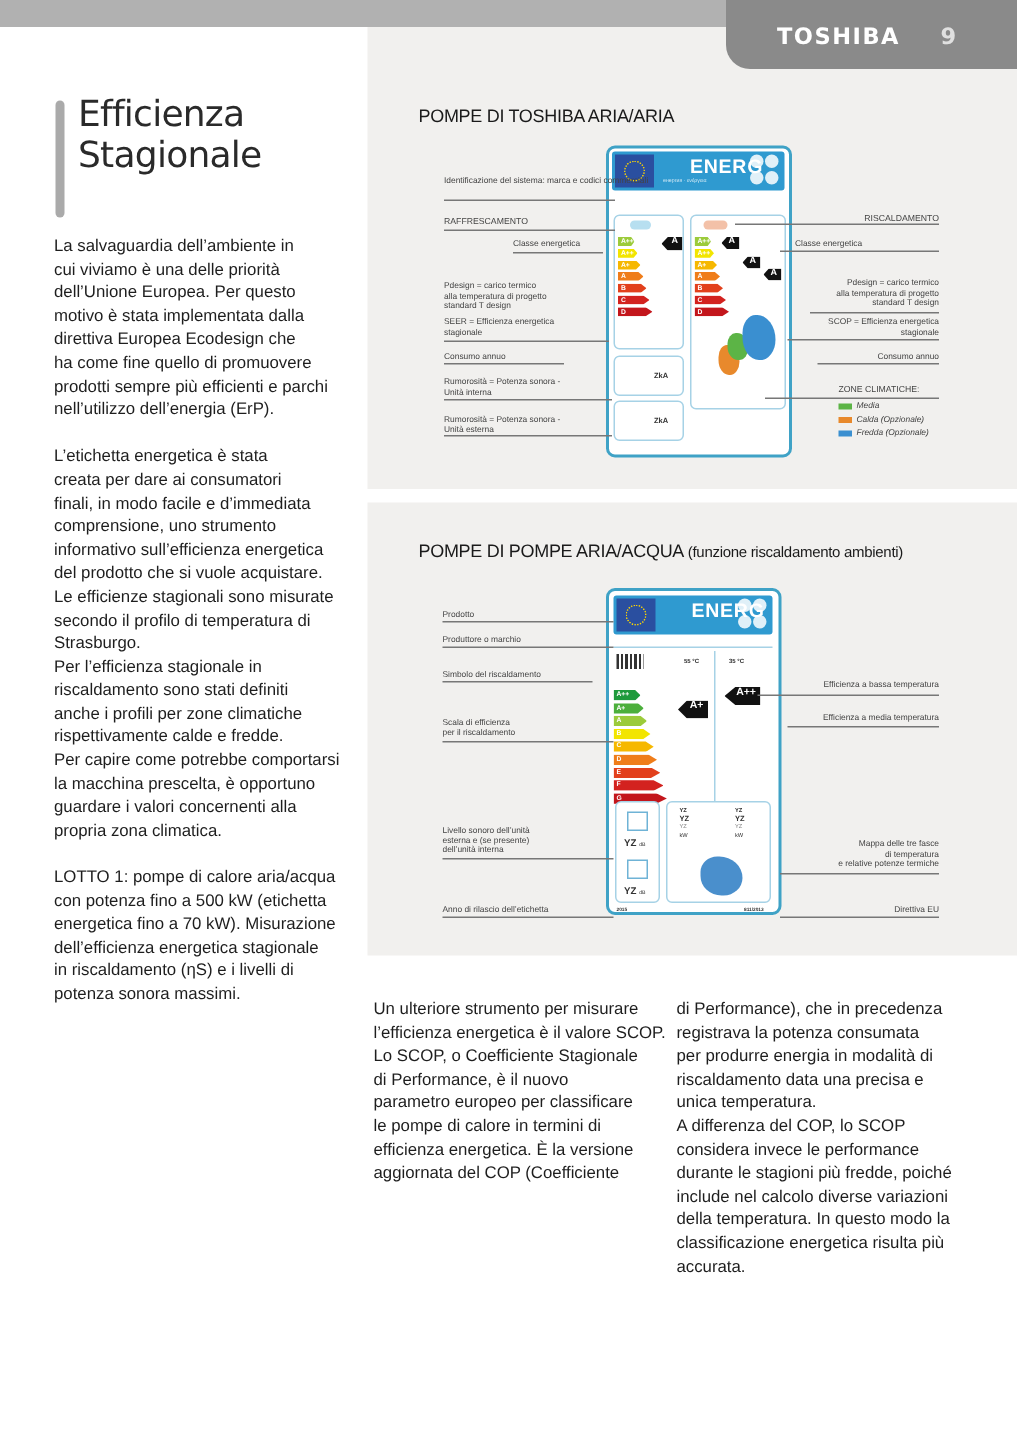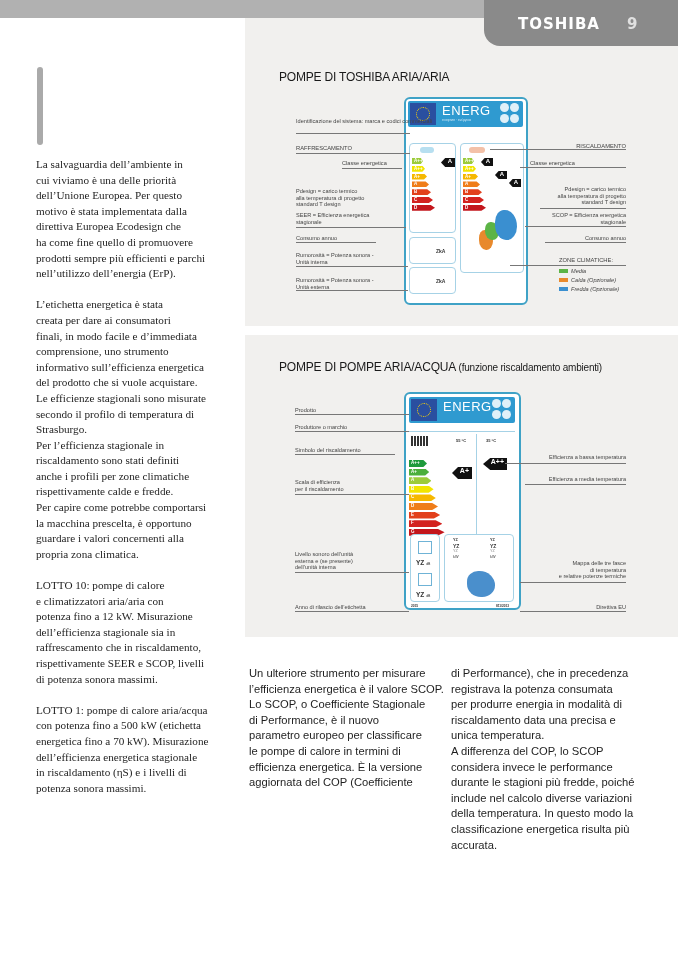--- a/index.html
+++ b/index.html
@@ -14,39 +14,39 @@
   .panel { position: absolute; background: #f1f0ee; }
   .panel1 { left: 245px; top: 18px; width: 433px; height: 308px; border-top-right-radius: 0; }
   .panel2 { left: 245px; top: 335px; width: 433px; height: 302px; }
 
   .left-bar { position: absolute; left: 37px; top: 67px; width: 6px; height: 78px; background: #aaaaaa; border-radius: 3px; }
   .main-title { position: absolute; left: 52px; top: 63px; font-size: 24px; line-height: 27px; font-weight: normal; color: #2a2a2a; font-family: "DejaVu Sans", sans-serif; letter-spacing: -0.5px; }
   .main-title span { display: block; }
 
   .col { position: absolute; font-size: 11.2px; line-height: 15.6px; color: #1e1e1e; }
   .col p { margin-bottom: 15.6px; white-space: pre-line; }
-  .col1 { left: 36px; top: 157px; width: 205px; font-family: Liberation Serif, serif; }
+  .col1 { left: 36px; top: 157px; width: 205px; }
   .col2 { left: 249px; top: 666px; width: 195px; }
   .col3 { left: 451px; top: 666px; width: 210px; }
 
   .sec-title { position: absolute; font-size: 12px; color: #1a1a1a; letter-spacing: -0.2px; }
   .sec-title1 { left: 279px; top: 70px; }
   .sec-title2 { left: 279px; top: 360px; }
   .sec-title2 .sub { font-size: 10px; }
 
   .ann { position: absolute; font-size: 5.6px; line-height: 6.6px; color: #444; }
   .ann.upper { font-size: 5.8px; }
   .ann-line { position: absolute; height: 0; border-top: 0.6px solid #777; }
   .right { text-align: right; }
 
   .label { position: absolute; background: #ffffff; border: 2.5px solid #3fa2c6; border-radius: 6px; }
   .lbl-header { position: absolute; height: 26px; background: #2f9ad0; border-radius: 2px; }
   .eu-flag { position: absolute; width: 26px; height: 22px; background: #2a4fa0; top: 2px; left: 2px; }
   .eu-flag::before { content: ""; position: absolute; left: 6px; top: 4px; width: 12px; height: 12px; border: 1px dotted #ffd700; border-radius: 50%; }
-  .energ-text { position: absolute; left: 34px; top: 2px; font-size: 13px; font-weight: normal; color: #ffffff; letter-spacing: 0.5px; }
+  .energ-text { position: absolute; left: 52px; top: 2px; font-size: 13px; font-weight: bold; color: #ffffff; letter-spacing: 0.5px; }
   .energ-sub { position: absolute; left: 34px; top: 17px; font-size: 3.5px; color: #cfe8f5; }
   .energ-circles { position: absolute; right: 3px; top: 2px; width: 20px; height: 22px; }
   .energ-circles span { position: absolute; width: 9px; height: 9px; border-radius: 50%; background: #ffffff; opacity: 0.85; }
 
   .subbox { position: absolute; border: 1.5px solid #a6d2e6; border-radius: 4px; background: #ffffff; }
   .bar { position: absolute; height: 6.5px; clip-path: polygon(0 0, 80% 0, 100% 50%, 80% 100%, 0 100%); }
   .bar span { position: absolute; left: 2px; top: 0; font-size: 4.5px; line-height: 6.5px; color: #fff; font-weight: bold; }
   .arrow-tag { position: absolute; background: #111; clip-path: polygon(30% 0, 100% 0, 100% 100%, 30% 100%, 0 50%); }
   .arrow-tag span { position: absolute; right: 3px; top: 0; font-size: 6px; color: #fff; font-weight: bold; }
   .tiny { position: absolute; font-size: 3.8px; color: #333; font-weight: bold; }
@@ -58,20 +58,22 @@
 <body>
 
 <div class="top-bar"></div>
 <div class="panel panel1"></div>
 <div class="brand-tab"></div>
 <div class="brand-name">TOSHIBA</div>
 <div class="page-num">9</div>
 
 <div class="left-bar"></div>
 <h1 class="main-title">
+  <span>Efficienza</span>
+  <span>Stagionale</span>
 </h1>
 
 <div class="col col1">
   <p>La salvaguardia dell’ambiente in
 cui viviamo è una delle priorità
 dell’Unione Europea. Per questo
 motivo è stata implementata dalla
 direttiva Europea Ecodesign che
 ha come fine quello di promuovere
 prodotti sempre più efficienti e parchi
@@ -86,27 +88,20 @@
 secondo il profilo di temperatura di
 Strasburgo.
 Per l’efficienza stagionale in
 riscaldamento sono stati definiti
 anche i profili per zone climatiche
 rispettivamente calde e fredde.
 Per capire come potrebbe comportarsi
 la macchina prescelta, è opportuno
 guardare i valori concernenti alla
 propria zona climatica.</p>
-  <p>LOTTO 10: pompe di calore
-e climatizzatori aria/aria con
-potenza fino a 12 kW. Misurazione
-dell’efficienza stagionale sia in
-raffrescamento che in riscaldamento,
-rispettivamente SEER e SCOP, livelli
-di potenza sonora massimi.</p>
   <p>LOTTO 1: pompe di calore aria/acqua
 con potenza fino a 500 kW (etichetta
 energetica fino a 70 kW). Misurazione
 dell’efficienza energetica stagionale
 in riscaldamento (ηS) e i livelli di
 potenza sonora massimi.</p>
 </div>
 
 <div class="sec-title sec-title1">POMPE DI TOSHIBA ARIA/ARIA</div>
 

